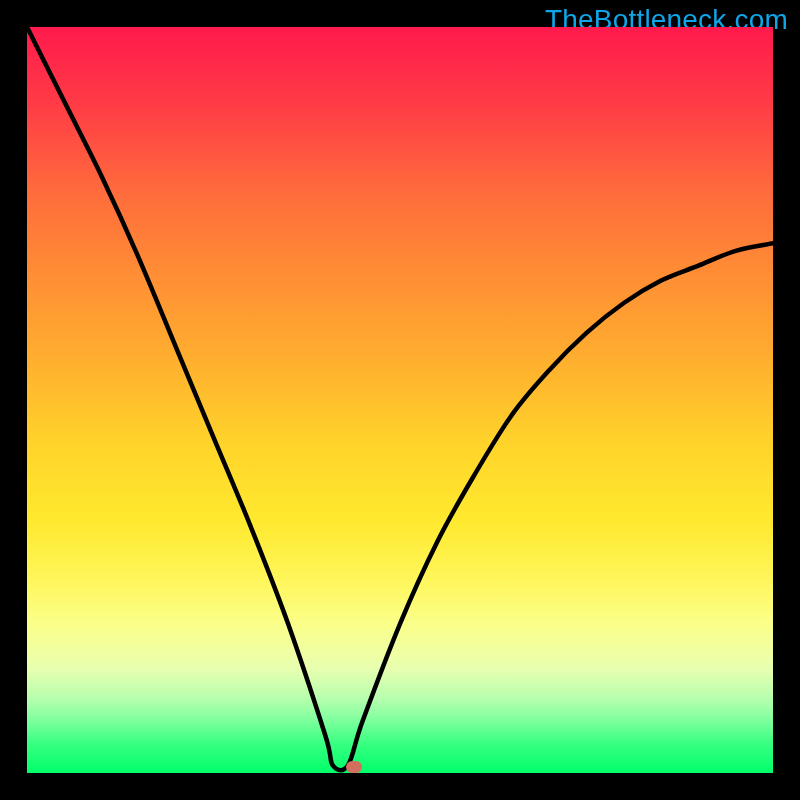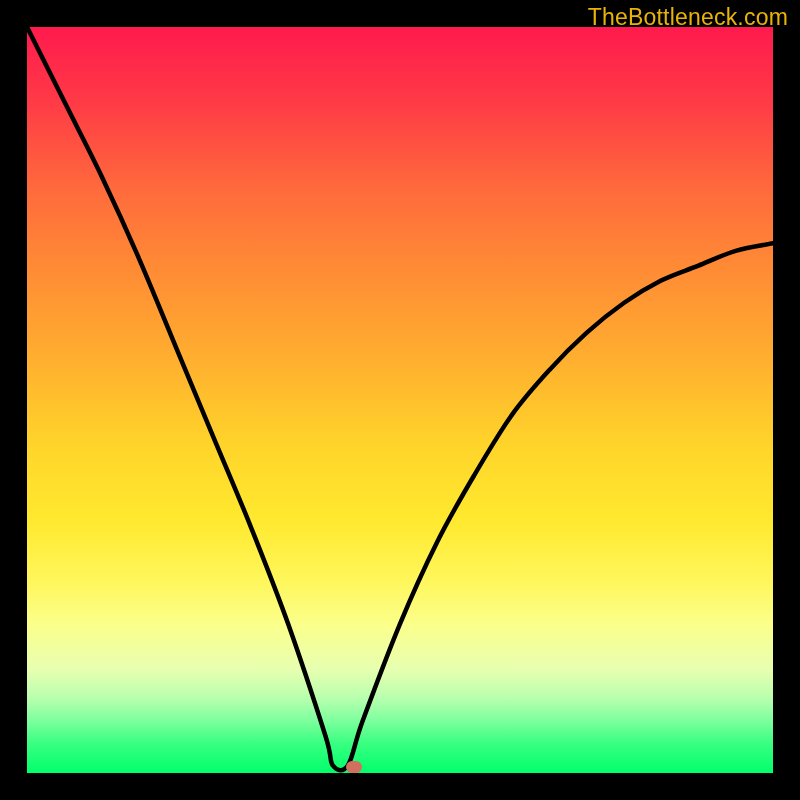--- a/index.html
+++ b/index.html
@@ -39,22 +39,22 @@
       #7dff9d 93%,
       #39ff81 96%,
       #00ff6a 100%
     );
   }
   .watermark {
     position: absolute;
     top: 4px;
     right: 12px;
     font-family: Arial, Helvetica, sans-serif;
-    font-size: 23px;
-    color: #eab308;
+    font-size: 28px;
+    color: #0ea5e9;
     user-select: none;
     letter-spacing: 0.2px;
     margin-left: 39px;
   }
   svg.curve {
     position: absolute;
     left: 0;
     top: 0;
   }
   .marker {

